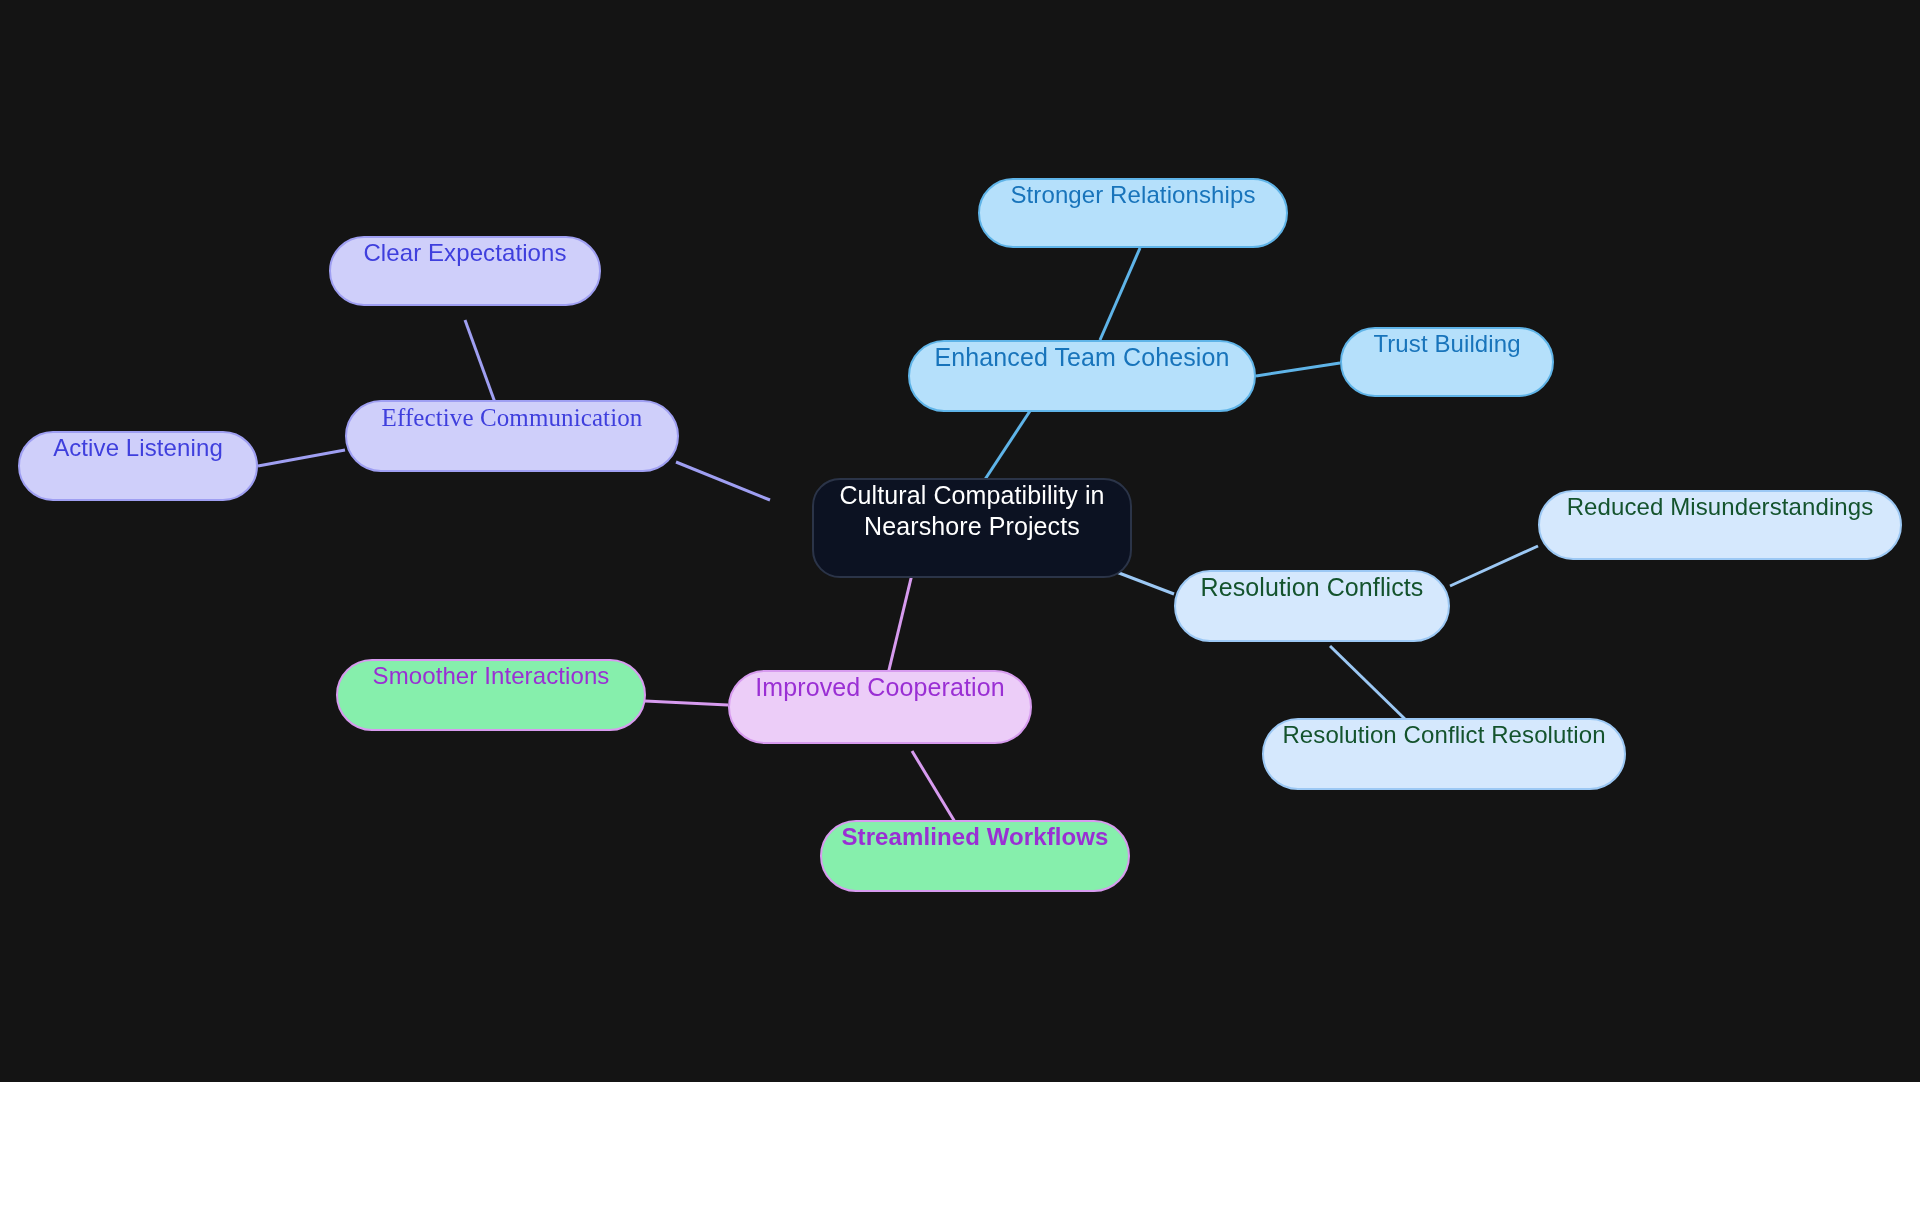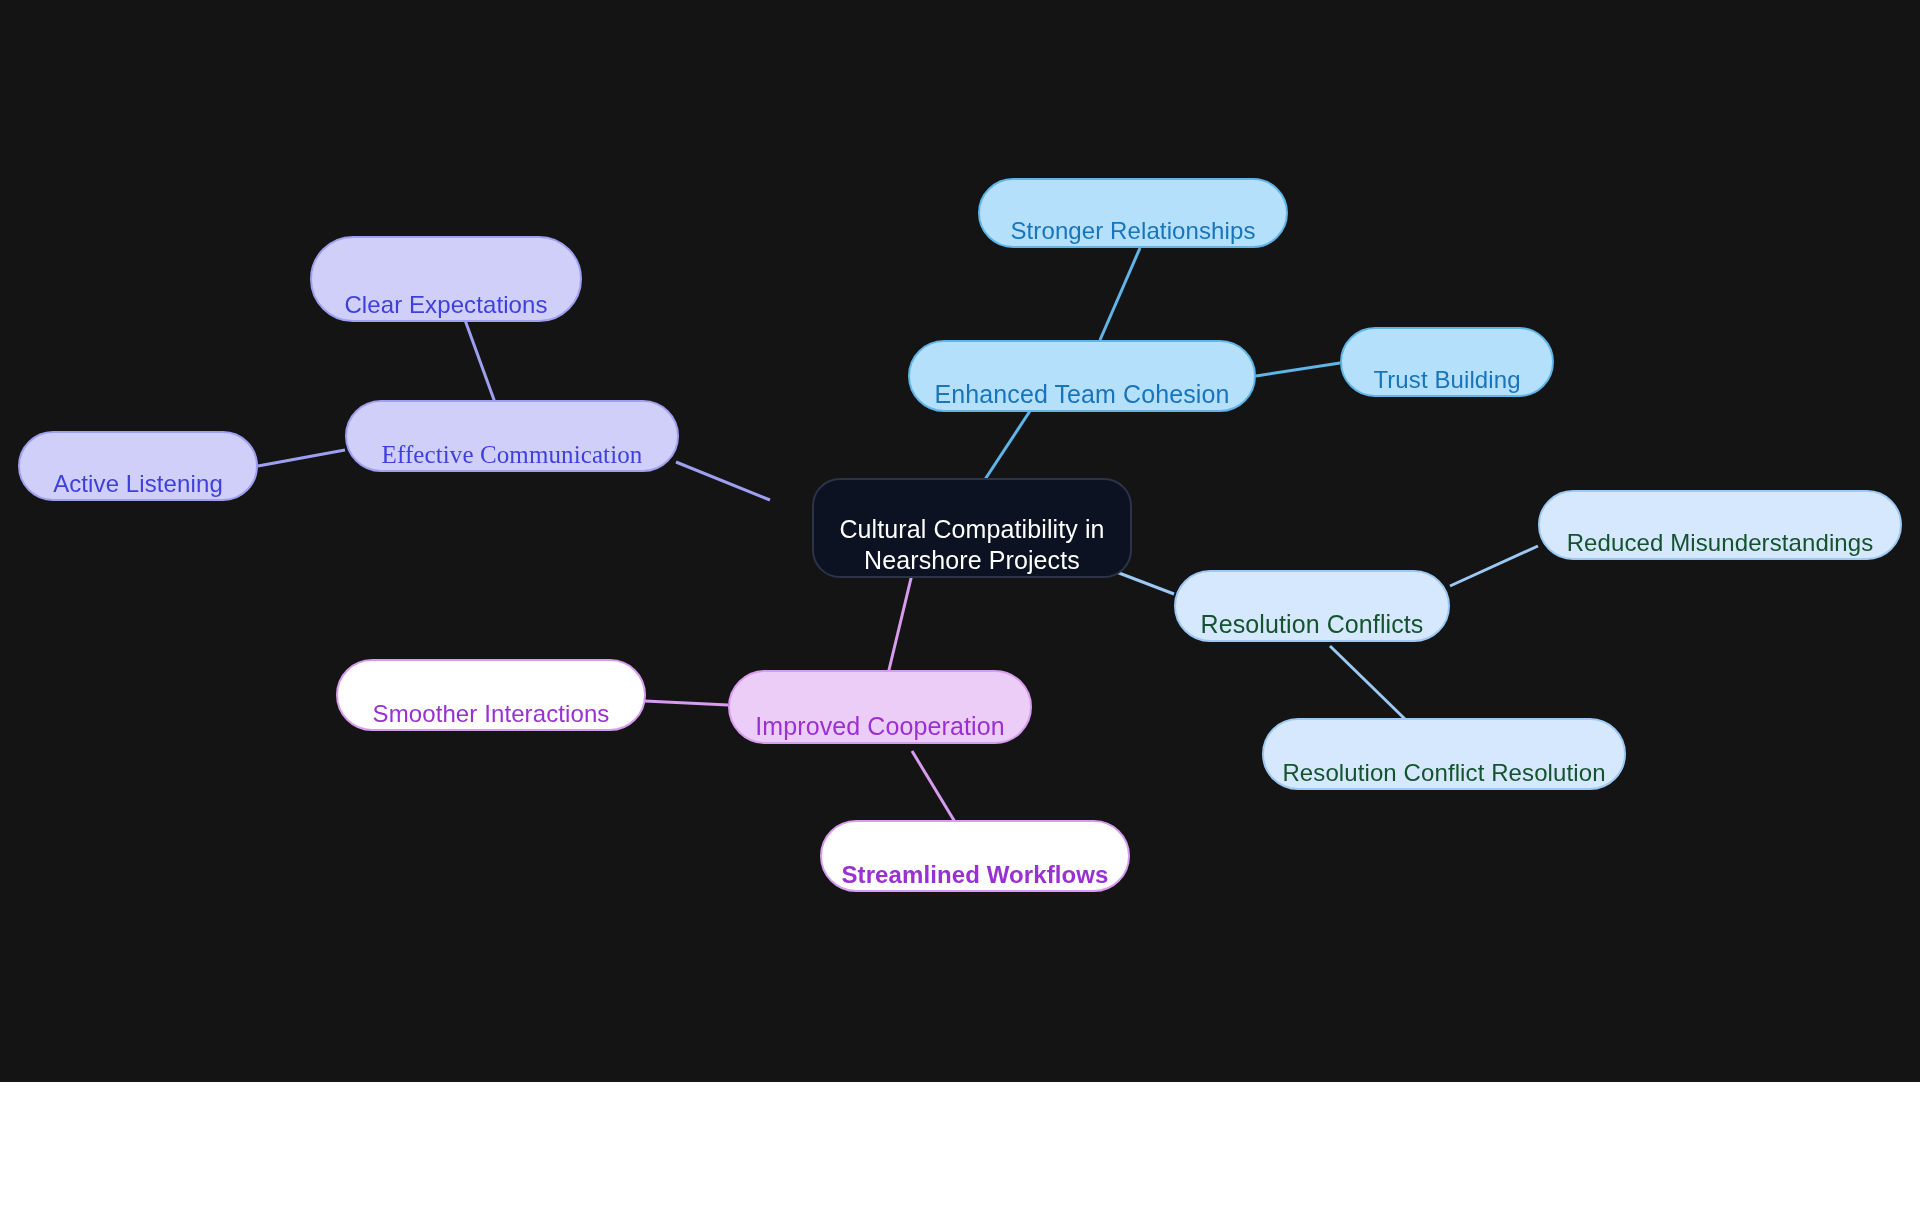--- a/index.html
+++ b/index.html
@@ -15,21 +15,21 @@
     position:absolute; left:0; top:0;
     width:1920px; height:1082px;
     background:#141414;
     overflow:hidden;
   }
 
   #edges { position:absolute; left:0; top:0; width:1920px; height:1082px; }
 
   .node {
     position:absolute;
-    display:flex; align-items:flex-end; justify-content:center;
+    display:flex; align-items:flex-start; justify-content:center;
     text-align:center;
     border-radius:999px;
     border-style:solid; border-width:2px;
     white-space:pre-line;
     line-height:1.25;
     letter-spacing:0.1px;
     z-index:5;
   }
 
   .node.central {
@@ -50,21 +50,21 @@
   .c-blue-1  { background:#b5e0fb; border-color:#5fb4e8; color:#1874bb; }
   
   .c-blue-2  { background:#d5e8fd; border-color:#9cc8f4; color:#14532d; }
 
   
   .c-lav-1   { background:#cfcffa; border-color:#9f9ff2; color:#3f3fdd; }
   .c-lav-2   { background:#cfcffa; border-color:#9f9ff2; color:#3f3fdd; }
 
   
   .c-pink-1  { background:#eccdf8; border-color:#d79bef; color:#9a2fd4; }
-  .c-pink-2  { background:#ffffff; border-color:#d79bef; color:#9a2fd4; }
+  .c-pink-2  { background:#86efac; border-color:#d79bef; color:#9a2fd4; }
 
   #footer {
     position:absolute; left:0; top:1082px;
     width:1920px; height:133px;
     background:#ffffff;
   }
 </style>
 </head>
 <body>
 
@@ -93,21 +93,21 @@
 
     <div class="node central" style="left:766px; top:478px; width:320px; height:100px;">
       <span>Cultural Compatibility in
 Nearshore Projects</span>
     </div>
 
     <div class="node lvl1 c-lav-1" style="left:345px; top:400px; width:334px; height:72px;font-family:Liberation Serif, serif;">
       <span>Effective Communication</span>
     </div>
 
-    <div class="node leaf c-lav-2" style="left:310px; top:236px; width:272px; height:86px;">
+    <div class="node leaf c-lav-2" style="left:329px; top:236px; width:272px; height:70px;">
       <span>Clear Expectations</span>
     </div>
 
     <div class="node leaf c-lav-2" style="left:18px; top:431px; width:240px; height:70px;">
       <span>Active Listening</span>
     </div>
 
     <div class="node lvl1 c-blue-1" style="left:908px; top:340px; width:348px; height:72px;">
       <span>Enhanced Team Cohesion</span>
     </div>

